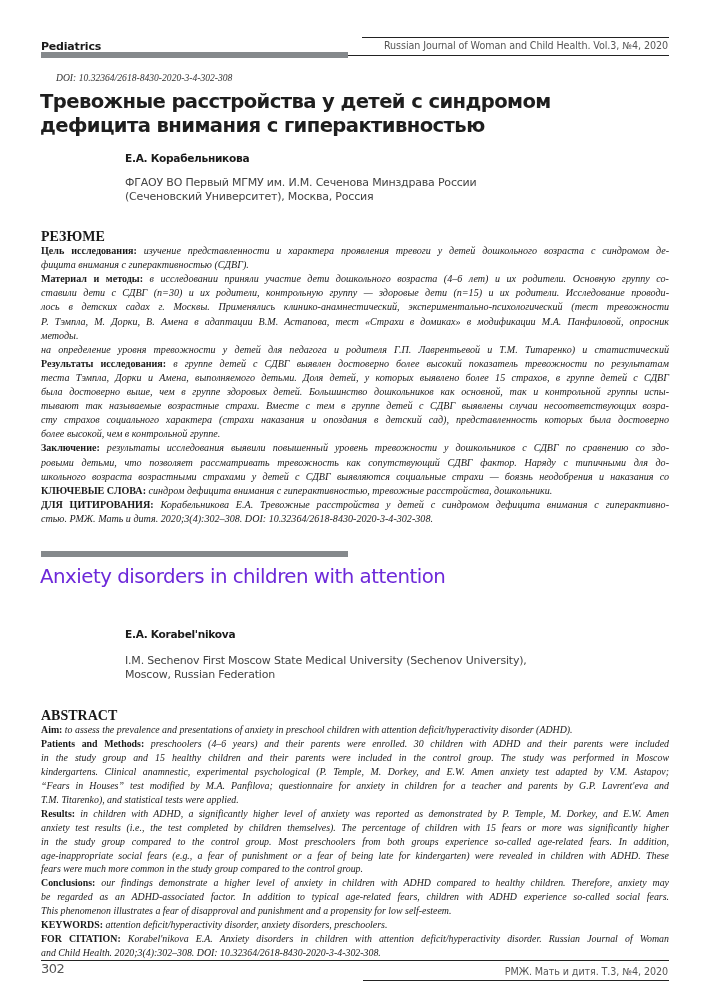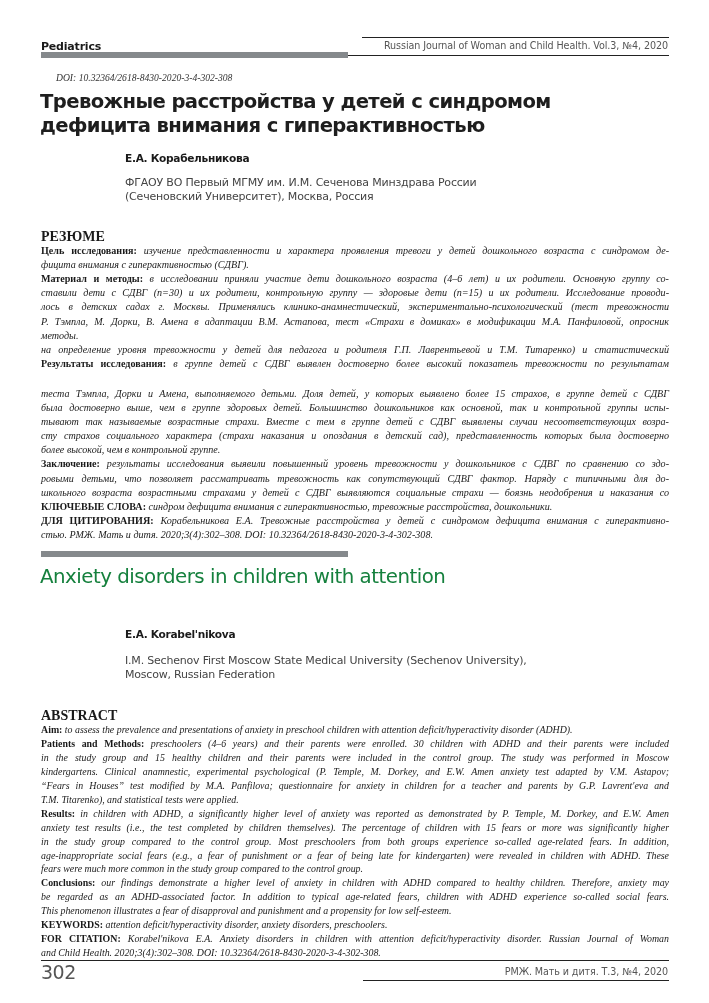--- a/index.html
+++ b/index.html
@@ -6,31 +6,31 @@
   body { width: 709px; height: 1003px; position: relative; overflow: hidden; color: #1a1a1a; }
   .abs { position: absolute; }
   .sans { font-family: "DejaVu Sans", sans-serif; }
   .serif { font-family: "Liberation Serif", serif; }
   .rule { position: absolute; height: 1px; background: #222; }
   .graybar { position: absolute; background: #85898c; }
   .section-label { left: 41px; top: 40px; font-size: 11px; font-weight: bold; letter-spacing: -0.2px; }
   .journal-head { right: 41px; top: 40px; font-size: 9.6px; color: #555; letter-spacing: -0.1px; }
   .doi { left: 56px; top: 72px; font-size: 9.6px; font-style: italic; color: #333; }
   .title { left: 40px; font-size: 19.6px; font-weight: bold; line-height: 24px; letter-spacing: -0.6px; color: #1e1e1e; }
-  .title-en { font-weight: normal; font-size: 19.8px; letter-spacing: -0.5px; color: #15803d; }
+  .title-en { font-weight: normal; font-size: 19.8px; letter-spacing: -0.5px; color: #6d28d9; }
   .author { left: 125px; font-size: 10.6px; font-weight: bold; letter-spacing: -0.3px; }
   .affil { left: 125px; font-size: 11px; line-height: 13.5px; color: #444; letter-spacing: -0.2px; }
   .abstract { left: 41px; width: 628px; font-size: 10.1px; line-height: 14.1px; }
   .abstract .line { white-space: nowrap; display: block; text-align: justify; text-align-last: justify; }
   .abstract .line.last { text-align-last: left; }
   .abstract .head { font-weight: bold; font-size: 14px; text-align-last: left; }
   .abstract b { font-weight: bold; font-style: normal; }
   .abstract i { font-style: italic; }
   .abstract-en { font-size: 9.9px; line-height: 13.95px; }
-  .page-num { left: 41px; top: 961px; font-size: 19px; color: #555; font-weight: normal; letter-spacing: -0.5px; }
+  .page-num { left: 41px; top: 961px; font-size: 13px; color: #555; font-weight: normal; letter-spacing: -0.5px; }
   .journal-foot { right: 41px; top: 966px; font-size: 9.6px; color: #555; letter-spacing: -0.1px; }
 </style>
 </head>
 <body>
 
 <div class="rule" style="left:362px; top:37px; width:307px;"></div>
 <div class="abs sans section-label">Pediatrics</div>
 <div class="abs sans journal-head">Russian Journal of Woman and Child Health. Vol.3, №4, 2020</div>
 <div class="graybar" style="left:41px; top:52px; width:307px; height:6px;"></div>
 <div class="rule" style="left:348px; top:55px; width:321px;"></div>
@@ -52,21 +52,21 @@
   <div id="ru-sections">
       <span class="line" style="display: block; width: 628px;"><b>Цель исследования:</b> <i>изучение представленности и характера проявления тревоги у детей дошкольного возраста с синдромом де-</i></span>
       <span class="line last" style="display: block; width: 628px;"><i>фицита внимания с гиперактивностью (СДВГ).</i></span>
       <span class="line" style="display: block; width: 628px;"><b>Материал и методы:</b> <i>в исследовании приняли участие дети дошкольного возраста (4–6 лет) и их родители. Основную группу со-</i></span>
       <span class="line" style="display: block; width: 628px;"><i>ставили дети с СДВГ (n=30) и их родители, контрольную группу — здоровые дети (n=15) и их родители. Исследование проводи-</i></span>
       <span class="line" style="display: block; width: 628px;"><i>лось в детских садах г. Москвы. Применялись клинико-анамнестический, экспериментально-психологический (тест тревожности</i></span>
       <span class="line" style="display: block; width: 628px;"><i>Р. Тэмпла, М. Дорки, В. Амена в адаптации В.М. Астапова, тест «Страхи в домиках» в модификации М.А. Панфиловой, опросник</i></span>
       <span class="line last" style="display: block; width: 628px;"><i>методы.</i></span>
       <span class="line" style="display: block; width: 628px;"><i>на определение уровня тревожности у детей для педагога и родителя Г.П. Лаврентьевой и Т.М. Титаренко) и статистический</i></span>
       <span class="line" style="display: block; width: 628px;"><b>Результаты исследования:</b> <i>в группе детей с СДВГ выявлен достоверно более высокий показатель тревожности по результатам</i></span>
-      <span class="line" style="display: block; width: 628px; margin-top: 16px;"><i>теста Тэмпла, Дорки и Амена, выполняемого детьми. Доля детей, у которых выявлено более 15 страхов, в группе детей с СДВГ</i></span>
+      <span class="line" style="display: block; width: 628px;"><i>теста Тэмпла, Дорки и Амена, выполняемого детьми. Доля детей, у которых выявлено более 15 страхов, в группе детей с СДВГ</i></span>
       <span class="line" style="display: block; width: 628px;"><i>была достоверно выше, чем в группе здоровых детей. Большинство дошкольников как основной, так и контрольной группы испы-</i></span>
       <span class="line" style="display: block; width: 628px;"><i>тывают так называемые возрастные страхи. Вместе с тем в группе детей с СДВГ выявлены случаи несоответствующих возра-</i></span>
       <span class="line" style="display: block; width: 628px;"><i>сту страхов социального характера (страхи наказания и опоздания в детский сад), представленность которых была достоверно</i></span>
       <span class="line last" style="display: block; width: 628px;"><i>более высокой, чем в контрольной группе.</i></span>
       <span class="line" style="display: block; width: 628px;"><b>Заключение:</b> <i>результаты исследования выявили повышенный уровень тревожности у дошкольников с СДВГ по сравнению со здо-</i></span>
       <span class="line" style="display: block; width: 628px;"><i>ровыми детьми, что позволяет рассматривать тревожность как сопутствующий СДВГ фактор. Наряду с типичными для до-</i></span>
       <span class="line" style="display: block; width: 628px;"><i>школьного возраста возрастными страхами у детей с СДВГ выявляются социальные страхи — боязнь неодобрения и наказания со</i></span>
       <span class="line last" style="display: block; width: 628px;"><b>КЛЮЧЕВЫЕ СЛОВА:</b> <i>синдром дефицита внимания с гиперактивностью, тревожные расстройства, дошкольники.</i></span>
       <span class="line" style="display: block; width: 628px;"><b>ДЛЯ ЦИТИРОВАНИЯ:</b> <i>Корабельникова Е.А. Тревожные расстройства у детей с синдромом  дефицита внимания с гиперактивно-</i></span>
       <span class="line last" style="display: block; width: 628px;"><i>стью. РМЖ. Мать и дитя. 2020;3(4):302–308. DOI: 10.32364/2618-8430-2020-3-4-302-308.</i></span>

